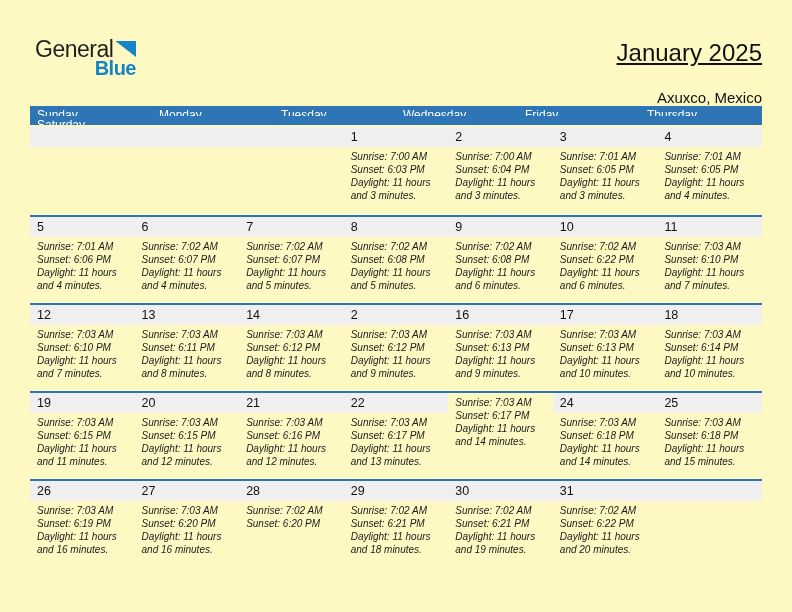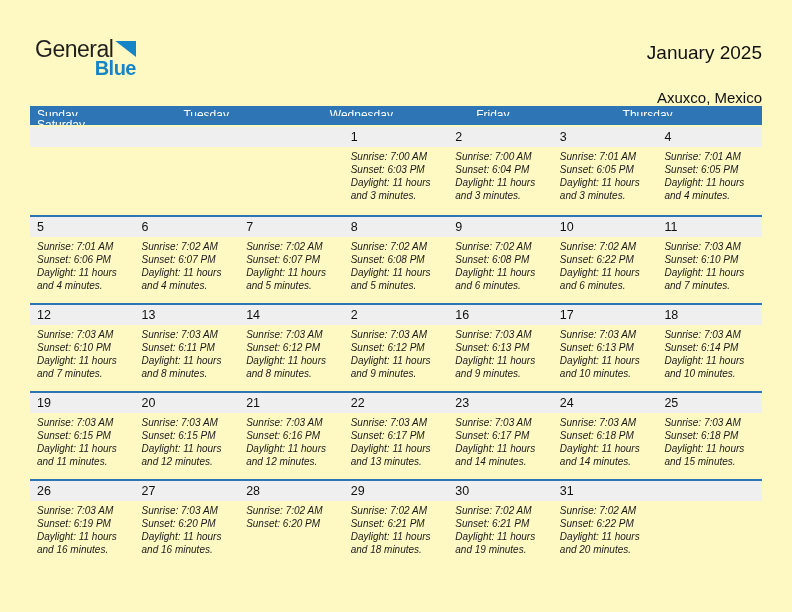--- a/index.html
+++ b/index.html
@@ -56,41 +56,42 @@
     letter-spacing: -0.5px;
     font-weight: bold;
   }
   .title-block {
     position: absolute;
     right: 30px;
     top: 38px;
     text-align: right;
   }
   .month-title {
-    font-size: 19px;
+    font-size: 24px;
     font-weight: normal;
     line-height: 30px;
     color: #111;
+    text-decoration: underline;
   }
   .location {
     margin-top: 21px;
     font-size: 15px;
     color: #111;
   }
 
   
   .calendar {
     position: absolute;
     left: 30px;
     top: 106px;
     width: 732px;
   }
   .weekday-row {
     display: grid;
-    grid-template-columns: repeat(5, 1fr);
+    grid-template-columns: repeat(6, 1fr);
     background: var(--header-bg);
     height: 19px;
   }
   .weekday-cell {
     color: var(--header-text);
     font-size: 12px;
     line-height: 19px;
     padding-left: 7px;
     overflow: hidden;
     white-space: nowrap;
@@ -138,20 +139,21 @@
   </div>
 
   <div class="title-block">
     <div class="month-title">January 2025</div>
     <div class="location">Axuxco, Mexico</div>
   </div>
 
   <div class="calendar">
     <div class="weekday-row">
         <div class="weekday-cell">Sunday</div>
+        <div class="weekday-cell">Monday</div>
         <div class="weekday-cell">Tuesday</div>
         <div class="weekday-cell">Wednesday</div>
         <div class="weekday-cell">Friday</div>
         <div class="weekday-cell">Thursday</div>
         <div class="weekday-cell">Saturday</div>
       </div>
     <div>
         <div class="week-row">
           <div class="cell">
             <div class="day-band"></div>
@@ -382,23 +384,20 @@
             <div class="day-band">
               <div class="day-number">22</div>
             </div>
             <div class="cell-body">
               <div>Sunrise: 7:03 AM</div>
               <div>Sunset: 6:17 PM</div>
               <div>Daylight: 11 hours and 13 minutes.</div>
             </div>
           </div>
           <div class="cell">
-            <div class="day-band">
-              <div class="day-number">23</div>
-            </div>
             <div class="cell-body">
               <div>Sunrise: 7:03 AM</div>
               <div>Sunset: 6:17 PM</div>
               <div>Daylight: 11 hours and 14 minutes.</div>
             </div>
           </div>
           <div class="cell">
             <div class="day-band">
               <div class="day-number">24</div>
             </div>

